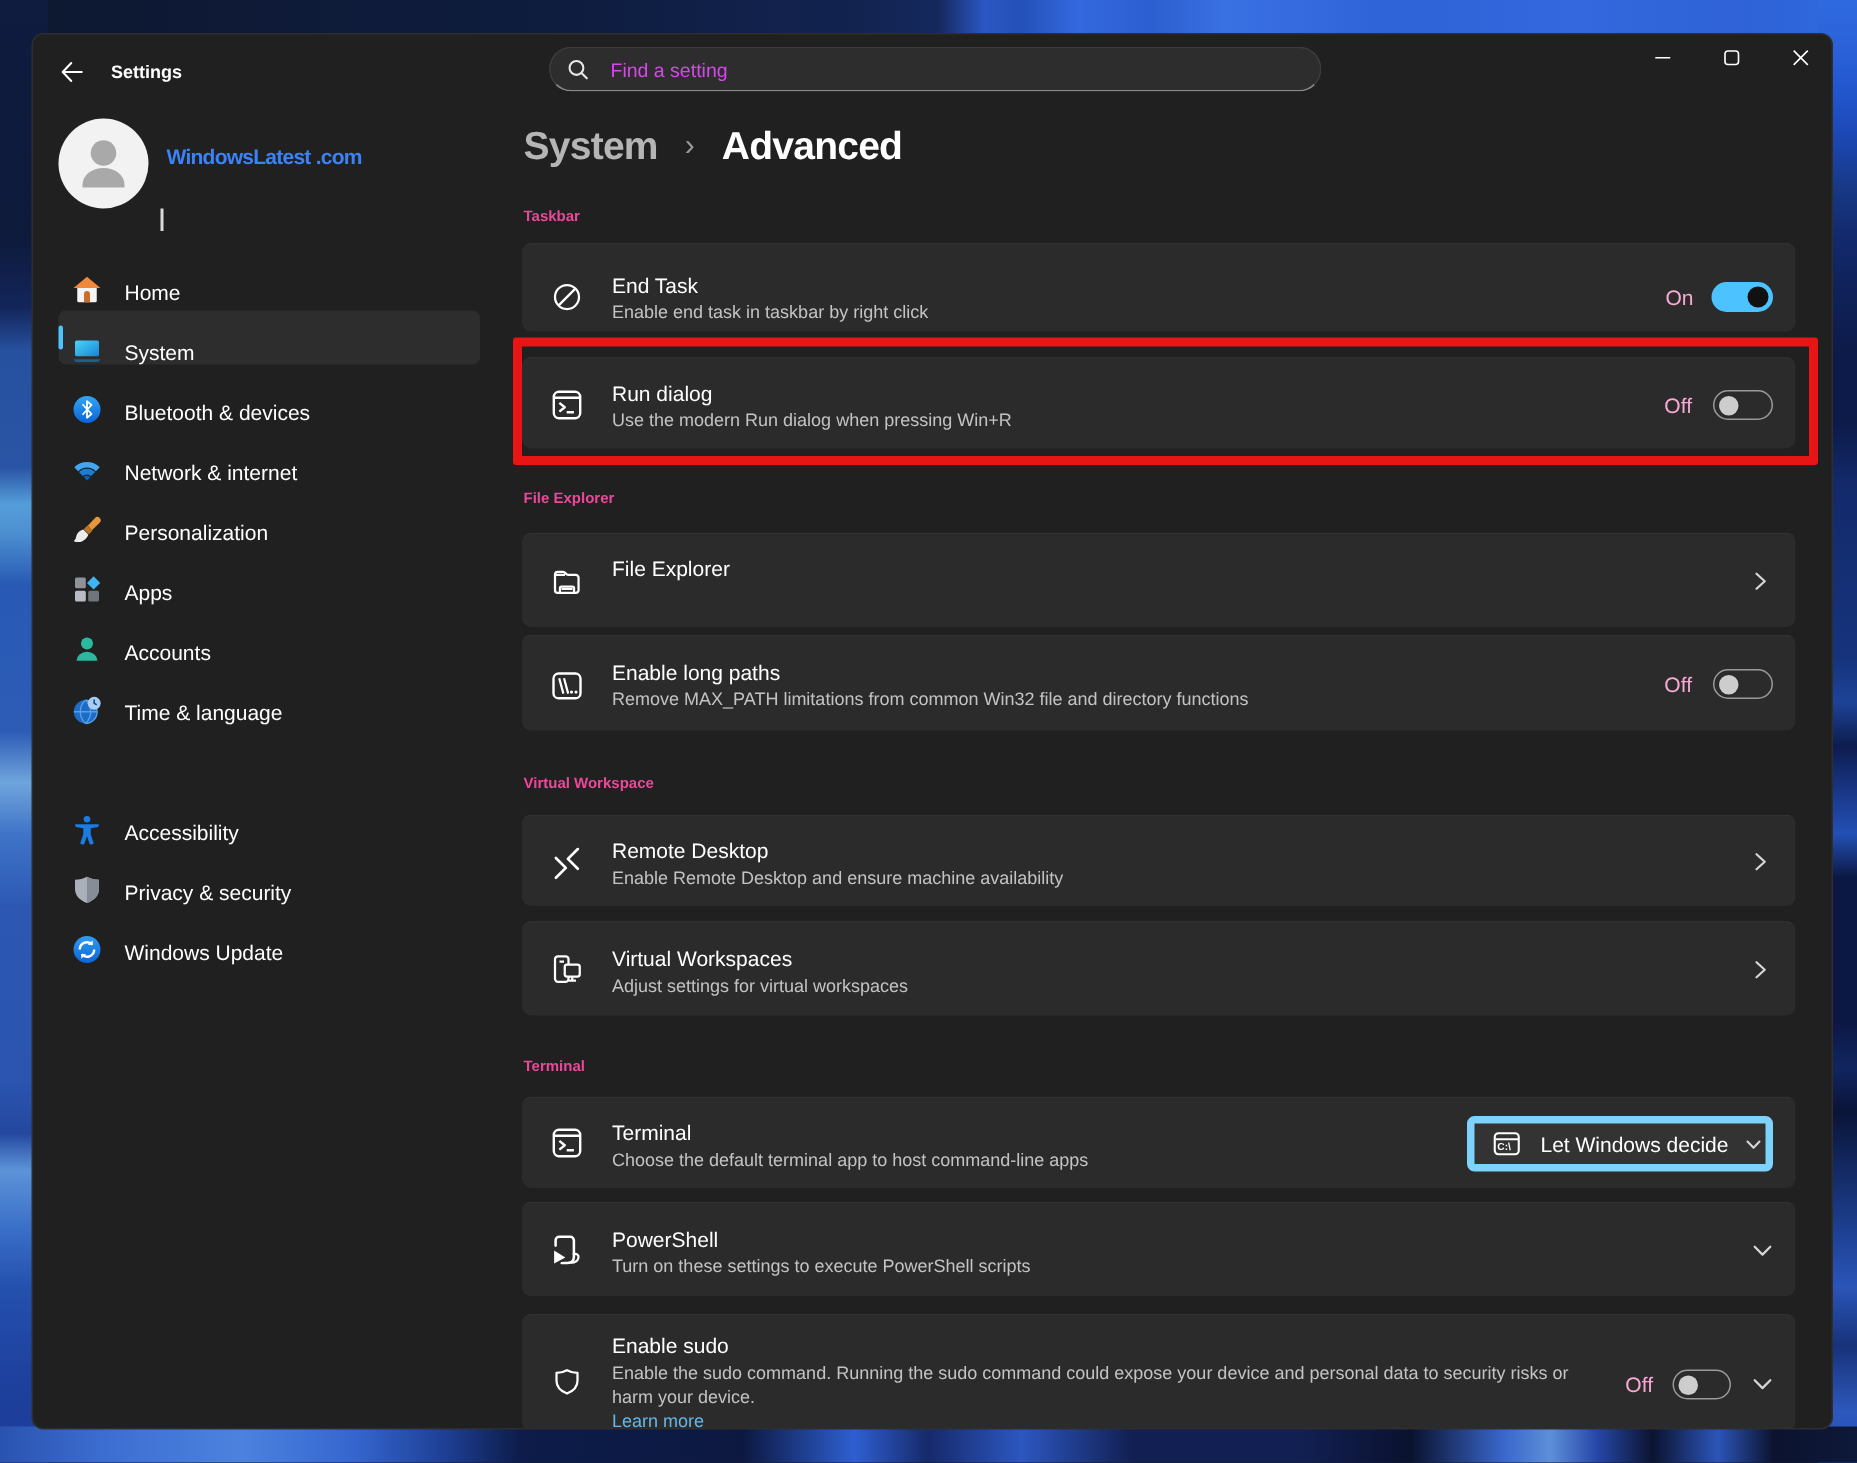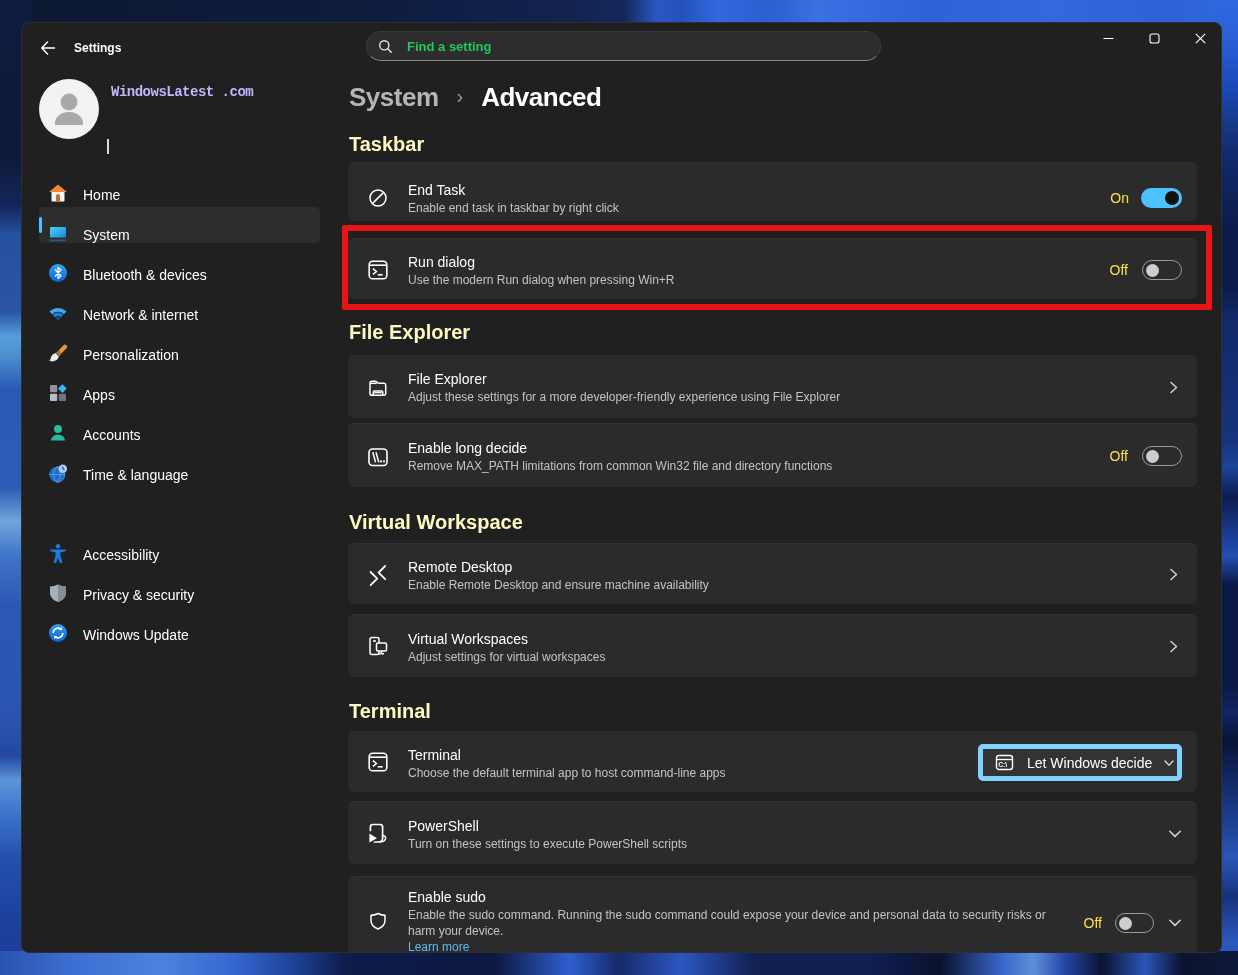--- a/index.html
+++ b/index.html
@@ -9,45 +9,45 @@
 #wallL{position:absolute;left:0;top:0;width:32px;height:975px;
 background:linear-gradient(180deg,#0f1c3f 0%,#0e1a3a 16%,#13255a 21%,#26519f 24%,#2a55a6 32%,#559eda 34.5%,#4c8fd0 36.5%,#2859b4 40%,#2c5cb6 50%,#6fa5dc 53.5%,#3f74c8 57%,#2c58b4 62%,#2a54b0 74%,#24489f 77.5%,#5c93d8 80%,#3a6fc8 84%,#2450ae 88%,#1e419f 94%,#1c3c96 100%);}
 #wallR{position:absolute;right:0;top:0;width:26px;height:975px;
 background:linear-gradient(180deg,#2f6ae0 0%,#2b61d8 3.5%,#2257cf 6%,#1c49b8 9%,#173884 13%,#122a6e 16%,#0f2158 20%,#0d1b4a 24%,#0d1b4a 29%,#13296a 33%,#142e72 38%,#16337c 45%,#1d4398 48%,#0d1c4e 51%,#1a3a8e 54.5%,#2350b4 57%,#0c1844 60%,#0c1844 70%,#112560 73%,#0a1438 76%,#1d3f90 84%,#2a55b8 88%,#18327a 92%,#2d58bc 96.5%,#2451bb 100%);}
 #wallB{position:absolute;left:0;bottom:0;width:1238px;height:24px;
 background:linear-gradient(90deg,#2a53b0 0%,#3d6fd2 6%,#4c82de 13%,#3566cf 19%,#1d3f94 24%,#0d1c4a 28%,#0c1840 40%,#2e5fd0 46%,#16296a 50%,#2c57c0 55%,#121f52 61%,#121f52 70%,#0a122e 76%,#3a67cc 81%,#5d8fd8 83.5%,#2647a8 86%,#0b132f 89%,#2c55b8 92.5%,#0b132f 95.5%,#0e1838 100%);}
 #win{position:absolute;left:21px;top:22px;width:1201px;height:931px;background:#202020;border:1px solid #2e2e2e;border-radius:8px;overflow:hidden;padding-left:28px;}
 
 #settingsTitle{left:52px;top:17px;font-size:12px;font-weight:700;color:#fff;line-height:16px;}
 #search{left:344px;top:8px;width:515px;height:30px;background:#2d2d2d;border:1px solid #3c3c3c;border-bottom:1px solid #898989;border-radius:16px;}
-#search span{position:absolute;left:40px;top:6px;font-size:13px;color:#22c55e;line-height:17px;font-weight:bold;}
+#search span{position:absolute;left:40px;top:6px;font-size:13px;color:#d946ef;line-height:17px;}
 .capbtn{top:0;width:46px;height:30px;display:flex;align-items:center;justify-content:center;}
 
 #avatar{left:17px;top:56px;width:60px;height:60px;border-radius:50%;background:#f2f2f2;}
-#uname{left:89px;top:60px;font-size:14px;font-weight:700;color:#c4b5fd;line-height:19px;letter-spacing:-0.5px;font-family:Liberation Mono, monospace;}
+#uname{left:89px;top:72px;font-size:14px;font-weight:700;color:#3b82f6;line-height:19px;letter-spacing:-0.5px;}
 #cursor{left:85px;top:116px;width:1.5px;height:15px;background:#dadada;}
 .nav{left:17px;width:281px;height:36px;border-radius:5px;display:flex;align-items:flex-end;}
 .nav .ni{width:20px;height:20px;margin-left:9px;flex:0 0 20px;}
 .nav .nt{margin-left:15px;font-size:14px;color:#fff;white-space:nowrap;}
 .nav.sel{background:#2d2d2d;}
 .nav.sel:before{content:"";position:absolute;left:0;top:10px;width:3px;height:16px;border-radius:2px;background:#4cc2ff;}
 
 #crumb{left:327px;top:56px;font-size:26px;font-weight:700;letter-spacing:-0.5px;line-height:37px;color:#fff;white-space:nowrap;}
 #crumb .dim{color:#b5b5b5;}
 #crumb .sep{color:#9a9a9a;font-size:20px;font-weight:400;padding:0 18px;position:relative;top:-3px;letter-spacing:0;}
-.shdr{left:327px;font-size:20px;font-weight:700;color:#fef9c3;line-height:17px;}
+.shdr{left:327px;font-size:10px;font-weight:700;color:#ec4899;line-height:17px;}
 .card{left:326px;width:849px;background:#2b2b2b;border-radius:6px;border-top:1px solid #313131;}
 .card .ic{position:absolute;left:19px;width:22px;height:22px;}
 .card .tt{position:absolute;left:60px;font-size:14px;color:#fff;line-height:19px;white-space:nowrap;}
 .card .st{position:absolute;left:60px;font-size:12px;color:#c3c3c3;line-height:16px;white-space:nowrap;}
 .tog-on{position:absolute;width:41px;height:20px;border-radius:10px;background:#4cc2ff;}
 .tog-on:after{content:"";position:absolute;right:3px;top:3px;width:14px;height:14px;border-radius:50%;background:#111;}
 .tog-off{position:absolute;width:40px;height:20px;border-radius:10px;border:1px solid #9a9a9a;}
 .tog-off:after{content:"";position:absolute;left:3px;top:2.5px;width:13px;height:13px;border-radius:50%;background:#cdcdcd;}
-.tlab{position:absolute;font-size:14px;color:#fde047;line-height:20px;}
+.tlab{position:absolute;font-size:14px;color:#f9a8d4;line-height:20px;}
 .chev{position:absolute;}
 #redbox{left:320px;top:202px;width:870px;height:85px;border:6px solid #e81515;border-radius:2px;}
 #termbtn{position:absolute;right:15px;top:12px;width:204px;height:37px;background:#333333;border:5px solid #7dd3fc;border-radius:5px;display:flex;align-items:center;}
 #termbtn .bt{font-size:14px;color:#fff;margin-left:13px;}
 .lmore{position:absolute;left:60px;font-size:12px;color:#62b7ee;line-height:16px;}
 </style></head>
 <body>
 <div id="wallT"></div>
 <div id="wallL"></div>
 <div id="wallR"></div>
@@ -224,33 +224,32 @@
 
   <div class="abs shdr" style="top:301px">File Explorer</div>
   <div class="abs card" style="top:332px;height:63px">
     <svg class="ic" style="top:21px" viewBox="0 0 22 22">
         <path d="M3 16.5 V6 a1.8 1.8 0 0 1 1.8-1.8 h3.4 a1.8 1.8 0 0 1 1.3.5 l1.2 1.1 a1.8 1.8 0 0 0 1.3.5 h4.9 a1.8 1.8 0 0 1 1.8 1.8 v8.4 a1.8 1.8 0 0 1 -1.8 1.8 H4.8 A1.8 1.8 0 0 1 3 16.5 z" stroke="#fff" stroke-width="1.5" fill="none" stroke-linejoin="round"></path>
         <path d="M9.7 6.3 H3" stroke="#fff" stroke-width="1.5"></path>
         <path d="M6.3 18 v-3 a1 1 0 0 1 1-1 h7.4 a1 1 0 0 1 1 1 v3" stroke="#fff" stroke-width="1.5" fill="none"></path>
         <path d="M7.3 15.7 h7.4" stroke="#fff" stroke-width="1.3"></path>
       </svg>
     <div class="tt" style="top:14px">File Explorer</div>
-    <div class="st" style="top:33px">Adjust these settings for a more developer-friendly experience using File Explorer</div>
     <svg class="chev" style="right:16px;top:24px" width="15" height="15" viewBox="0 0 15 15">
         <path d="M5 2.5 L10.5 7.5 L5 12.5" stroke="#d5d5d5" stroke-width="1.5" fill="none" stroke-linecap="round" stroke-linejoin="round"></path>
       </svg>
   </div>
   <div class="abs card" style="top:400px;height:64px">
     <svg class="ic" style="top:22px" viewBox="0 0 22 22">
         <rect x="2" y="3" width="18" height="16.5" rx="3.4" stroke="#fff" stroke-width="1.6" fill="none"></rect>
         <path d="M5.8 6.2 L8.6 16.4 M9 6.2 L11.8 16.4" stroke="#fff" stroke-width="1.5"></path>
         <circle cx="14" cy="15.4" r="1.05" fill="#fff"></circle>
         <circle cx="17" cy="15.4" r="1.05" fill="#fff"></circle>
       </svg>
-    <div class="tt" style="top:15px">Enable long decide</div>
+    <div class="tt" style="top:15px">Enable long paths</div>
     <div class="st" style="top:34px">Remove MAX_PATH limitations from common Win32 file and directory functions</div>
     <span class="tlab" style="right:69px;top:22px">Off</span>
     <div class="tog-off" style="right:15px;top:22px"></div>
   </div>
 
   <div class="abs shdr" style="top:491px">Virtual Workspace</div>
   <div class="abs card" style="top:520px;height:61px">
     <svg class="ic" style="top:21px;left:21px;width:18px;height:24px" viewBox="0 0 18 24">
         <path d="M1.6 7 L8.2 13.6 L1.6 20.2" stroke="#fff" stroke-width="1.8" fill="none" stroke-linecap="round" stroke-linejoin="round"></path>
         <path d="M16.2 1 L9.6 7.6 L16.2 14.2" stroke="#fff" stroke-width="1.8" fill="none" stroke-linecap="round" stroke-linejoin="round"></path>

